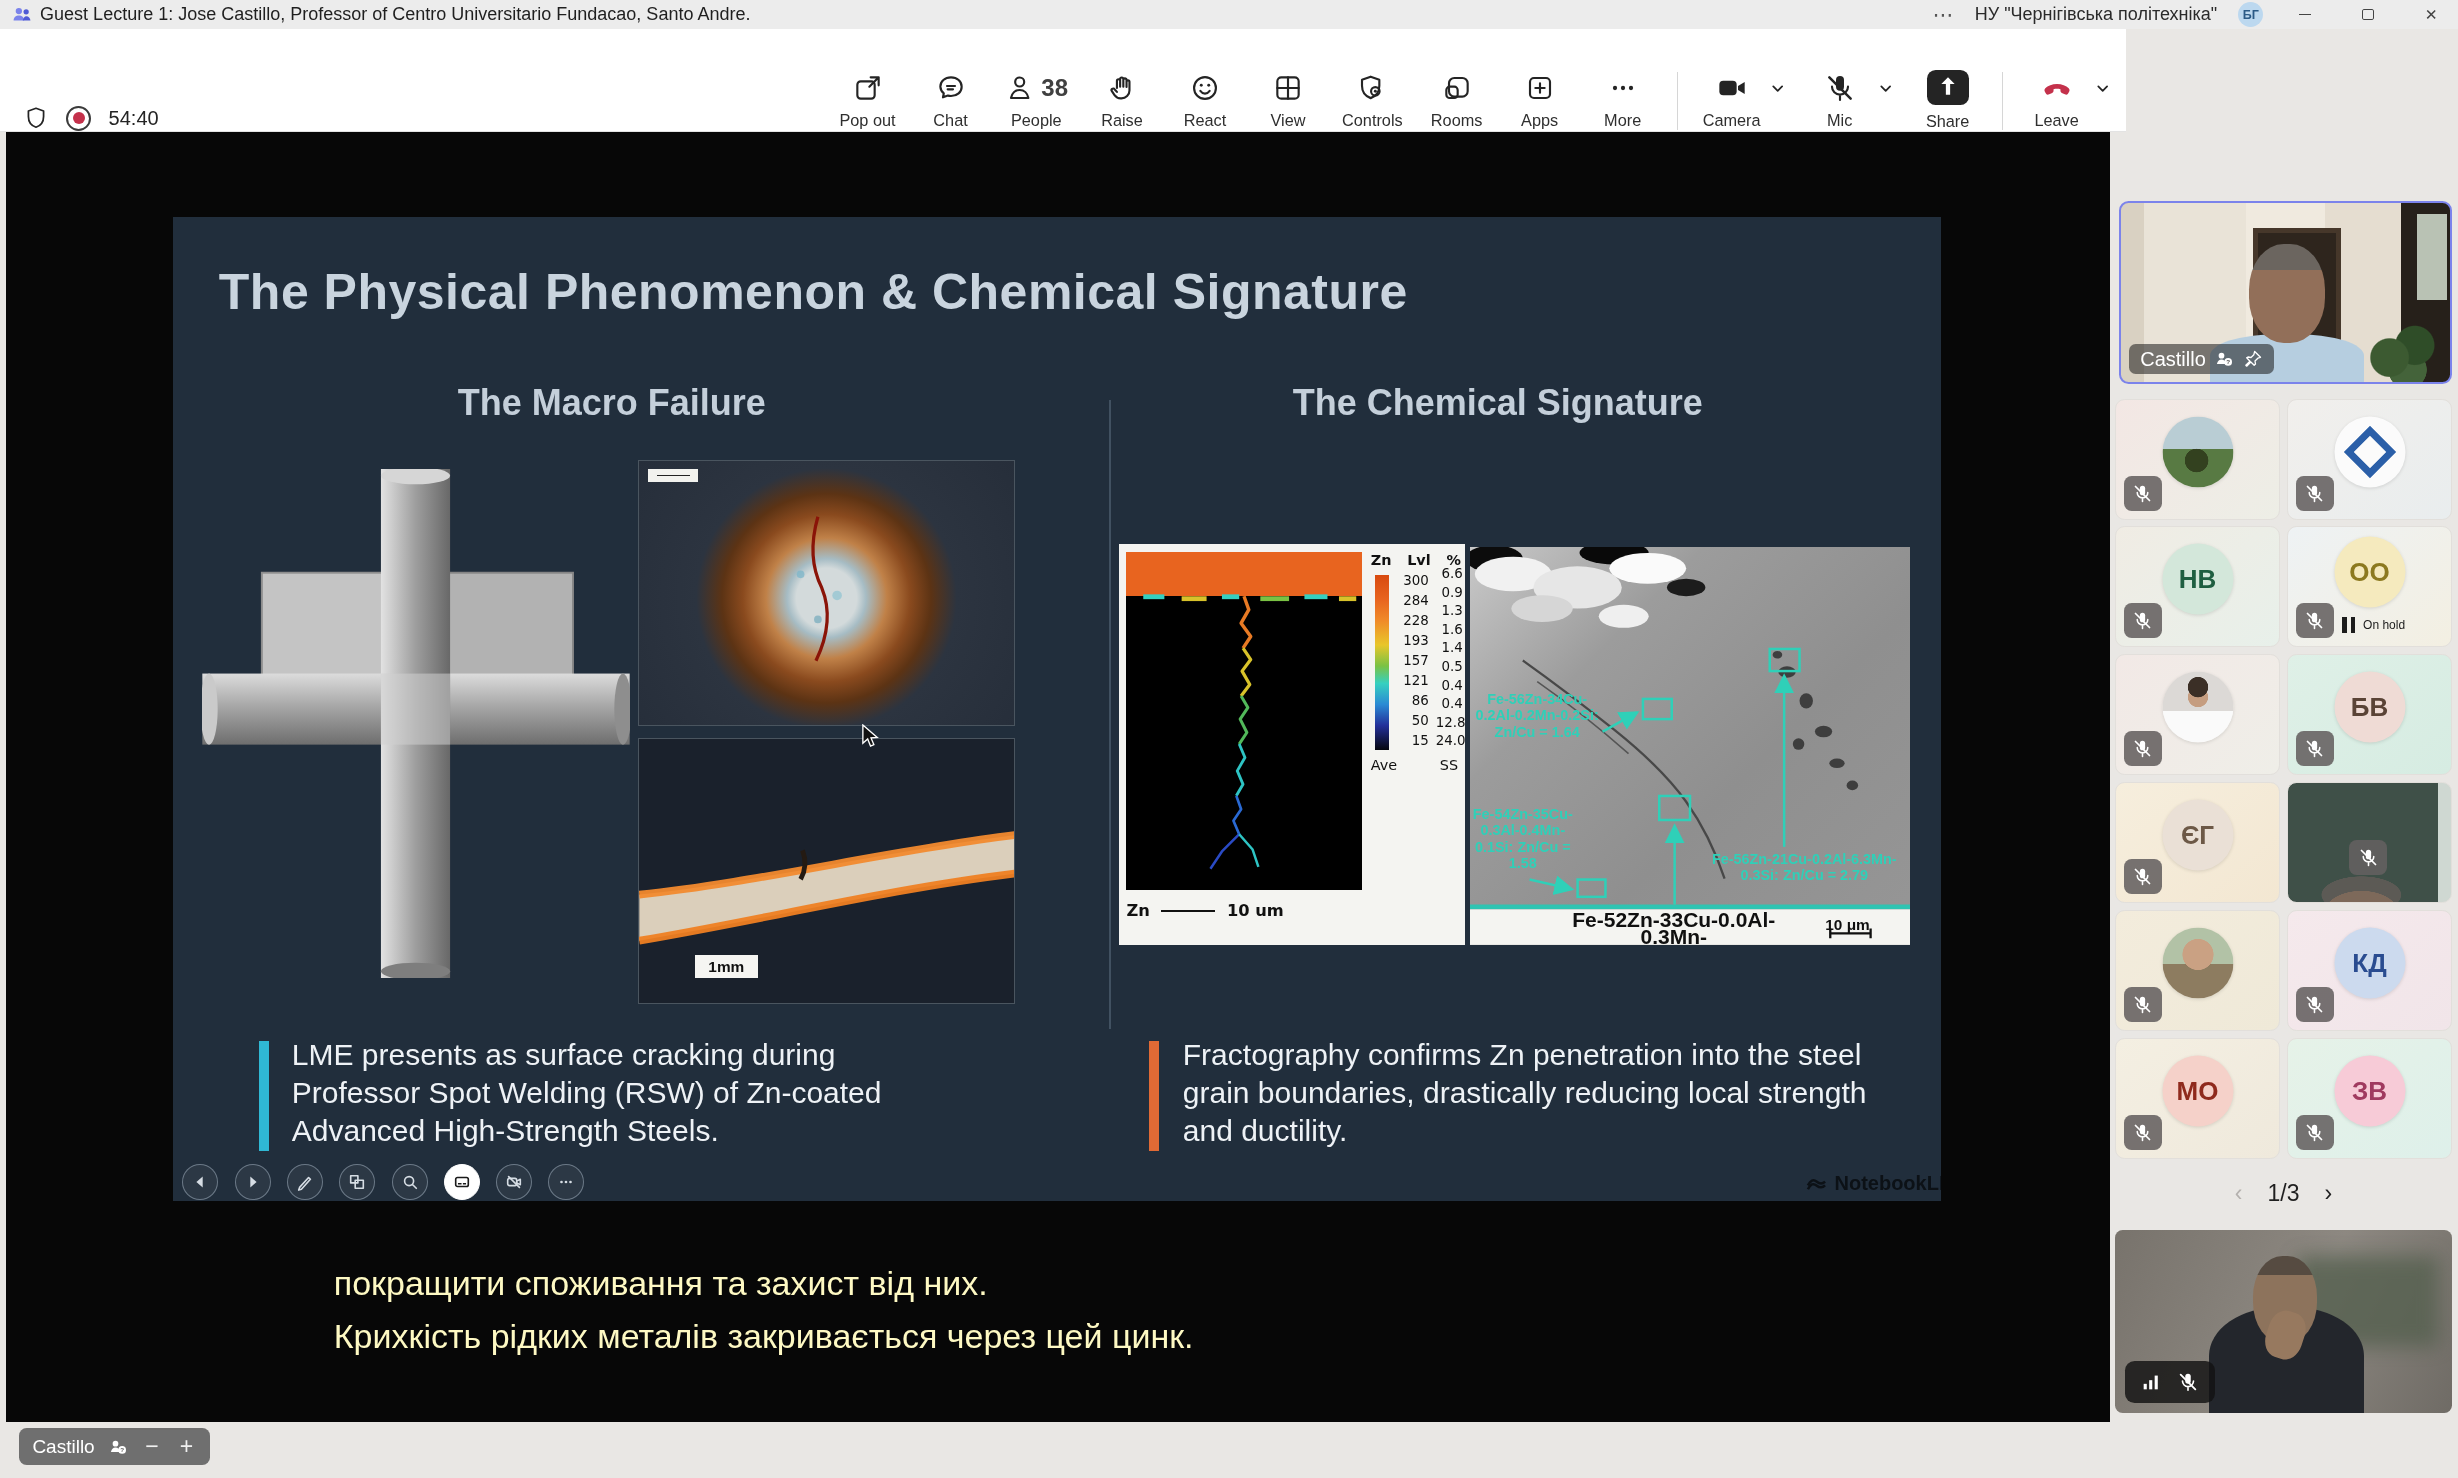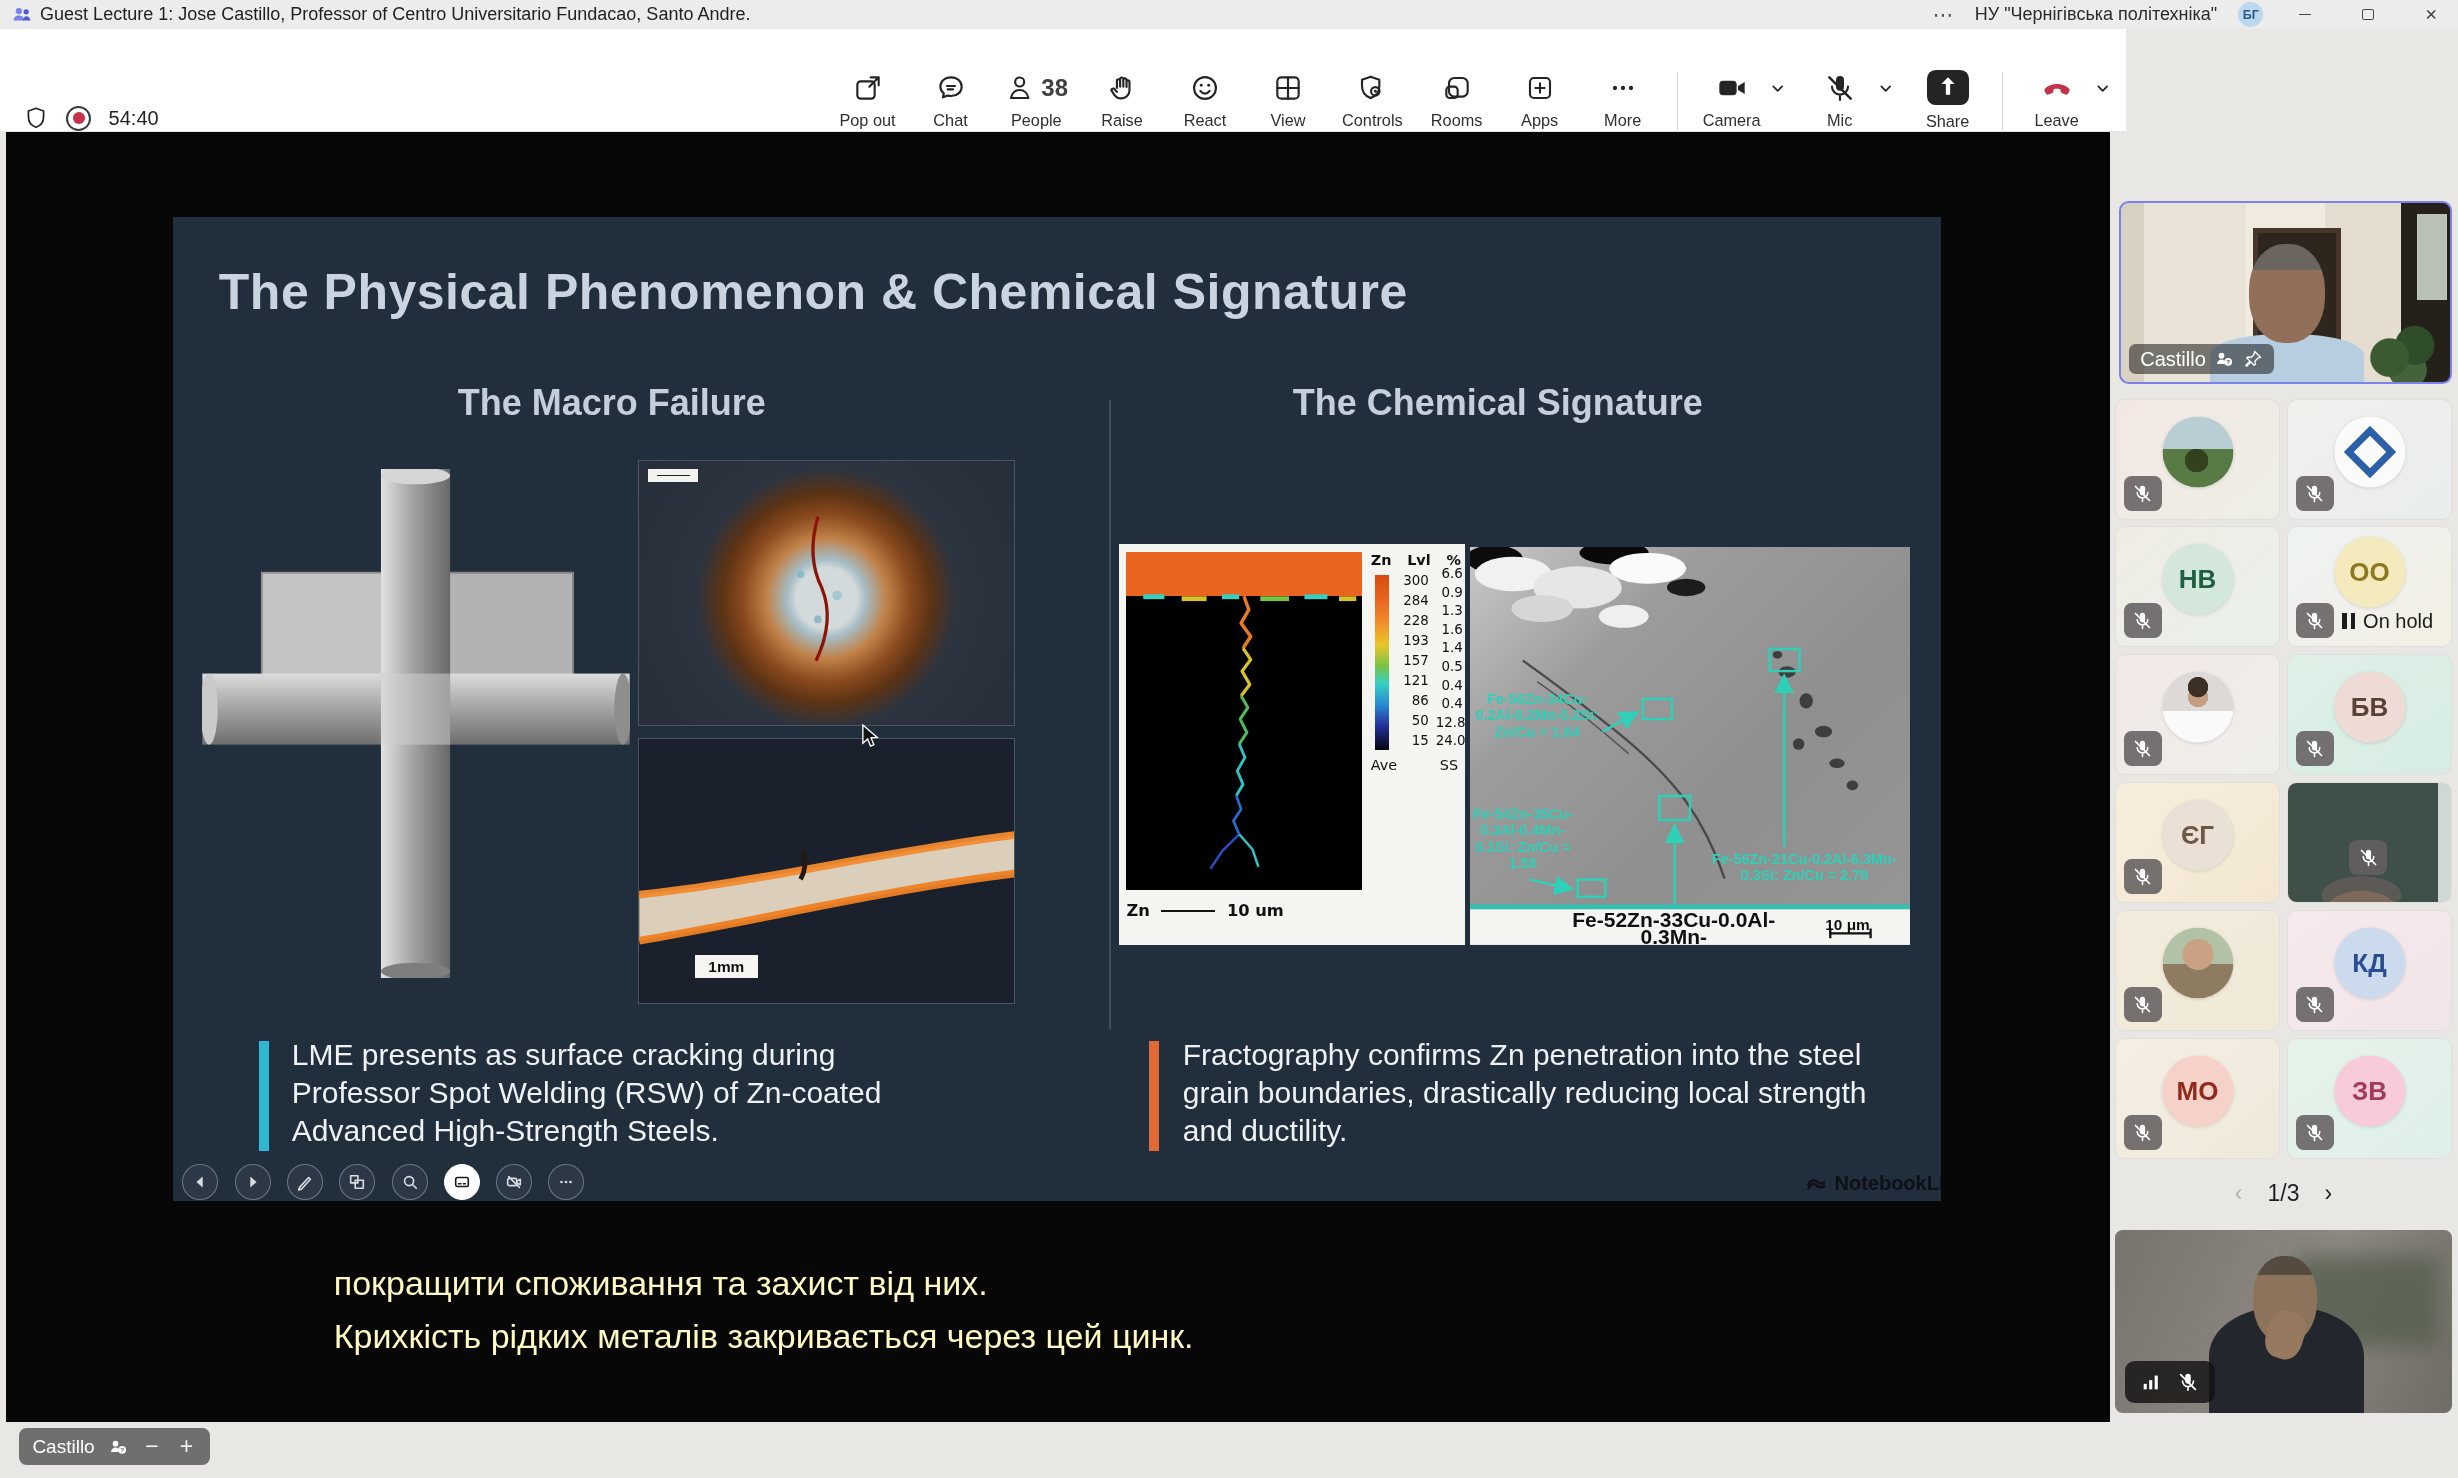--- a/index.html
+++ b/index.html
@@ -95,21 +95,21 @@
   .cp-plant { position:absolute; right:3%; bottom:0; width:22%; height:34%; background:radial-gradient(circle at 30% 60%, #3c5a31 0 30%, transparent 32%), radial-gradient(circle at 65% 40%, #2f4d28 0 32%, transparent 34%), radial-gradient(circle at 55% 80%, #44633a 0 30%, transparent 31%); }
   .cp-body { position:absolute; left:27%; bottom:0; width:47%; height:27%; background:#b6cee0; border-radius:45% 45% 0 0; }
   .cp-head { position:absolute; left:39%; top:23%; width:23%; height:55%; background:linear-gradient(#6b655f 0 26%, #926f59 26%); border-radius:46%; }
   .name-chip { position:absolute; left:7.7px; bottom:7.7px; background:rgba(25,25,25,.55); border-radius:6.7px; display:flex; align-items:center; gap:8.6px; padding:3.8px 11.5px; color:#fff; font-size:20px; }
   .name-chip svg { width:20px; height:20px; }
 
   .tile { position:absolute; width:165px; height:121px; border-radius:9.6px; border:1px solid #e2dfdb; overflow:hidden; }
   .avatar { position:absolute; left:50%; top:44%; transform:translate(-50%,-50%); width:71px; height:71px; border-radius:50%; display:flex; align-items:center; justify-content:center; font-size:26px; font-weight:700; box-shadow:0 1px 3.8px rgba(0,0,0,.12); }
   .mute-chip { position:absolute; left:7.7px; bottom:7.7px; width:38px; height:35px; background:rgba(100,96,96,.88); border-radius:7.7px; display:flex; align-items:center; justify-content:center; }
   .mute-chip svg { width:21px; height:21px; }
-  .onhold { position:absolute; left:54px; bottom:13.4px; display:flex; align-items:center; gap:7.7px; color:#1c1c1c; font-size:20px;margin-top:46px; }
+  .onhold { position:absolute; left:54px; bottom:13.4px; display:flex; align-items:center; gap:7.7px; color:#1c1c1c; font-size:12px;margin-top:46px; }
   .pause-ic { display:flex; gap:3.8px; }
   .pause-ic i { display:block; width:4.8px; height:15.4px; background:#1c1c1c; }
 
   .t0 { left:2115px; top:399px; background:linear-gradient(140deg,#f3e7e4,#edeee6); }
   .t1 { left:2287px; top:399px; background:linear-gradient(140deg,#f1efec,#e9edee); }
   .t2 { left:2115px; top:526px; background:linear-gradient(140deg,#f0ece4,#e8f0ea); }
   .t3 { left:2287px; top:526px; background:linear-gradient(140deg,#eef2f4,#f3efe2); }
   .t4 { left:2115px; top:654px; background:linear-gradient(140deg,#f2e9e6,#efeee8); }
   .t5 { left:2287px; top:654px; background:linear-gradient(140deg,#dff0e7,#d6ece2); }
   .t6 { left:2115px; top:782px; background:linear-gradient(140deg,#f6eedd,#f3e7d2); }

